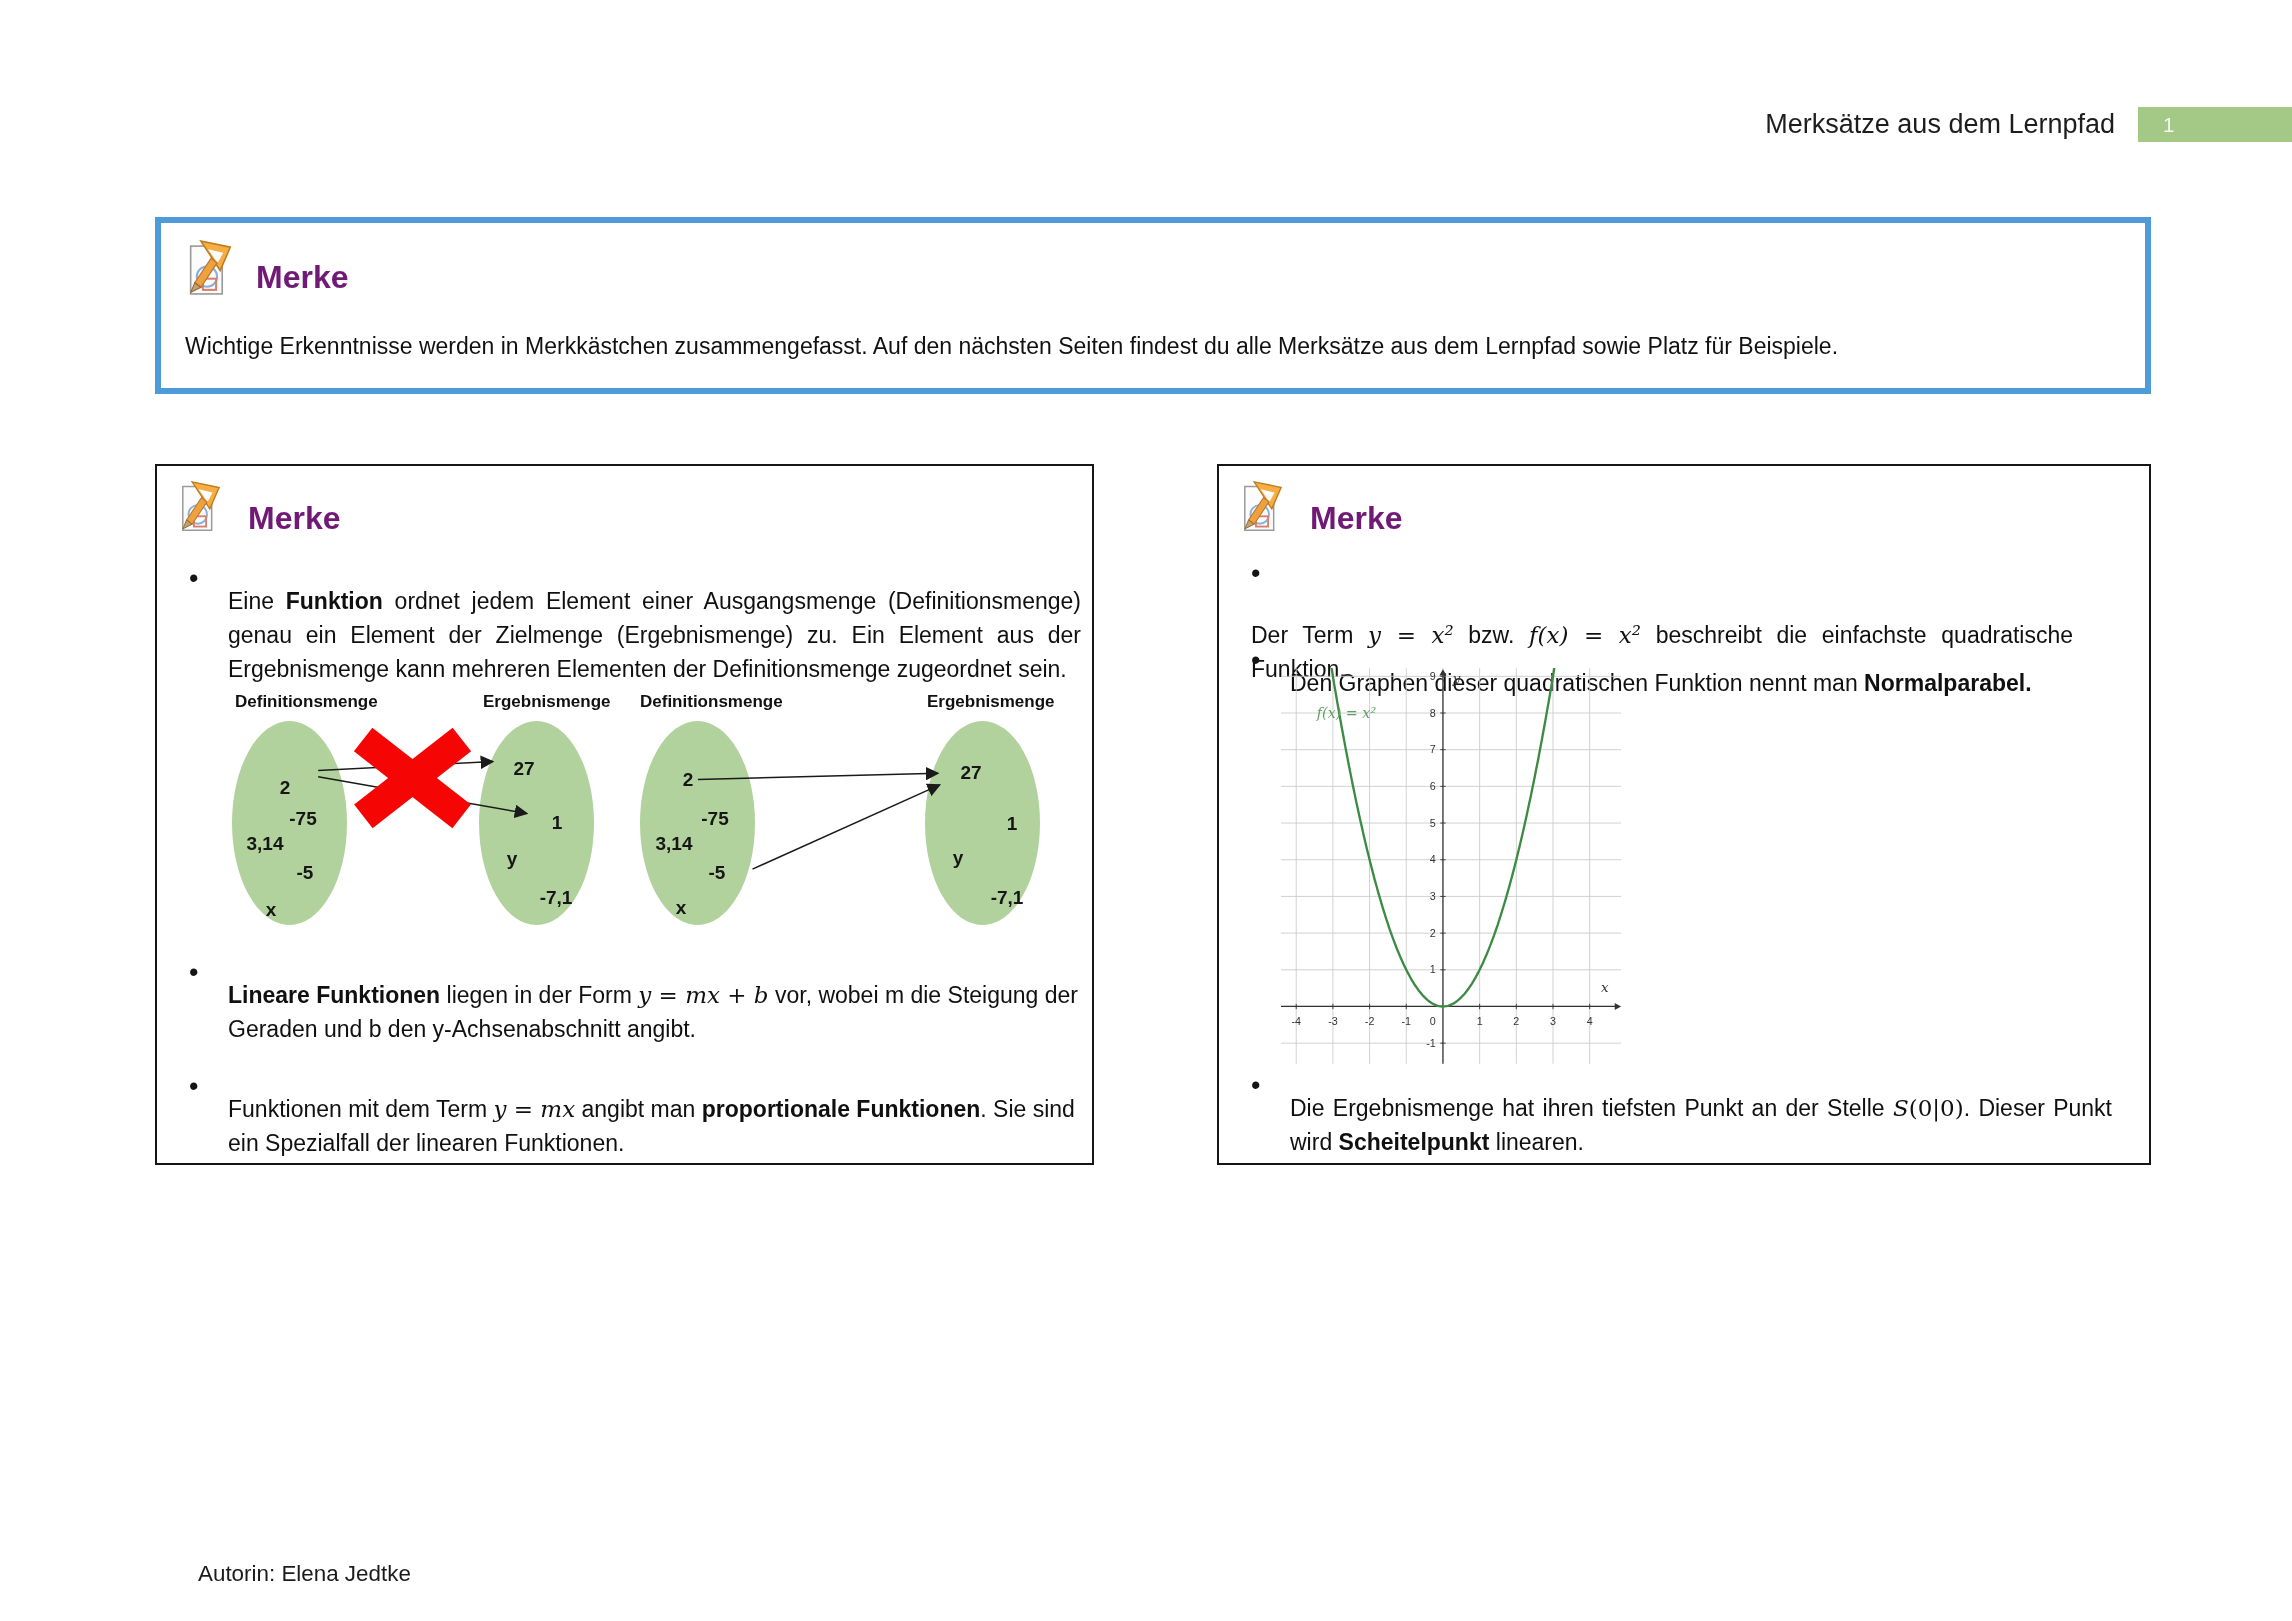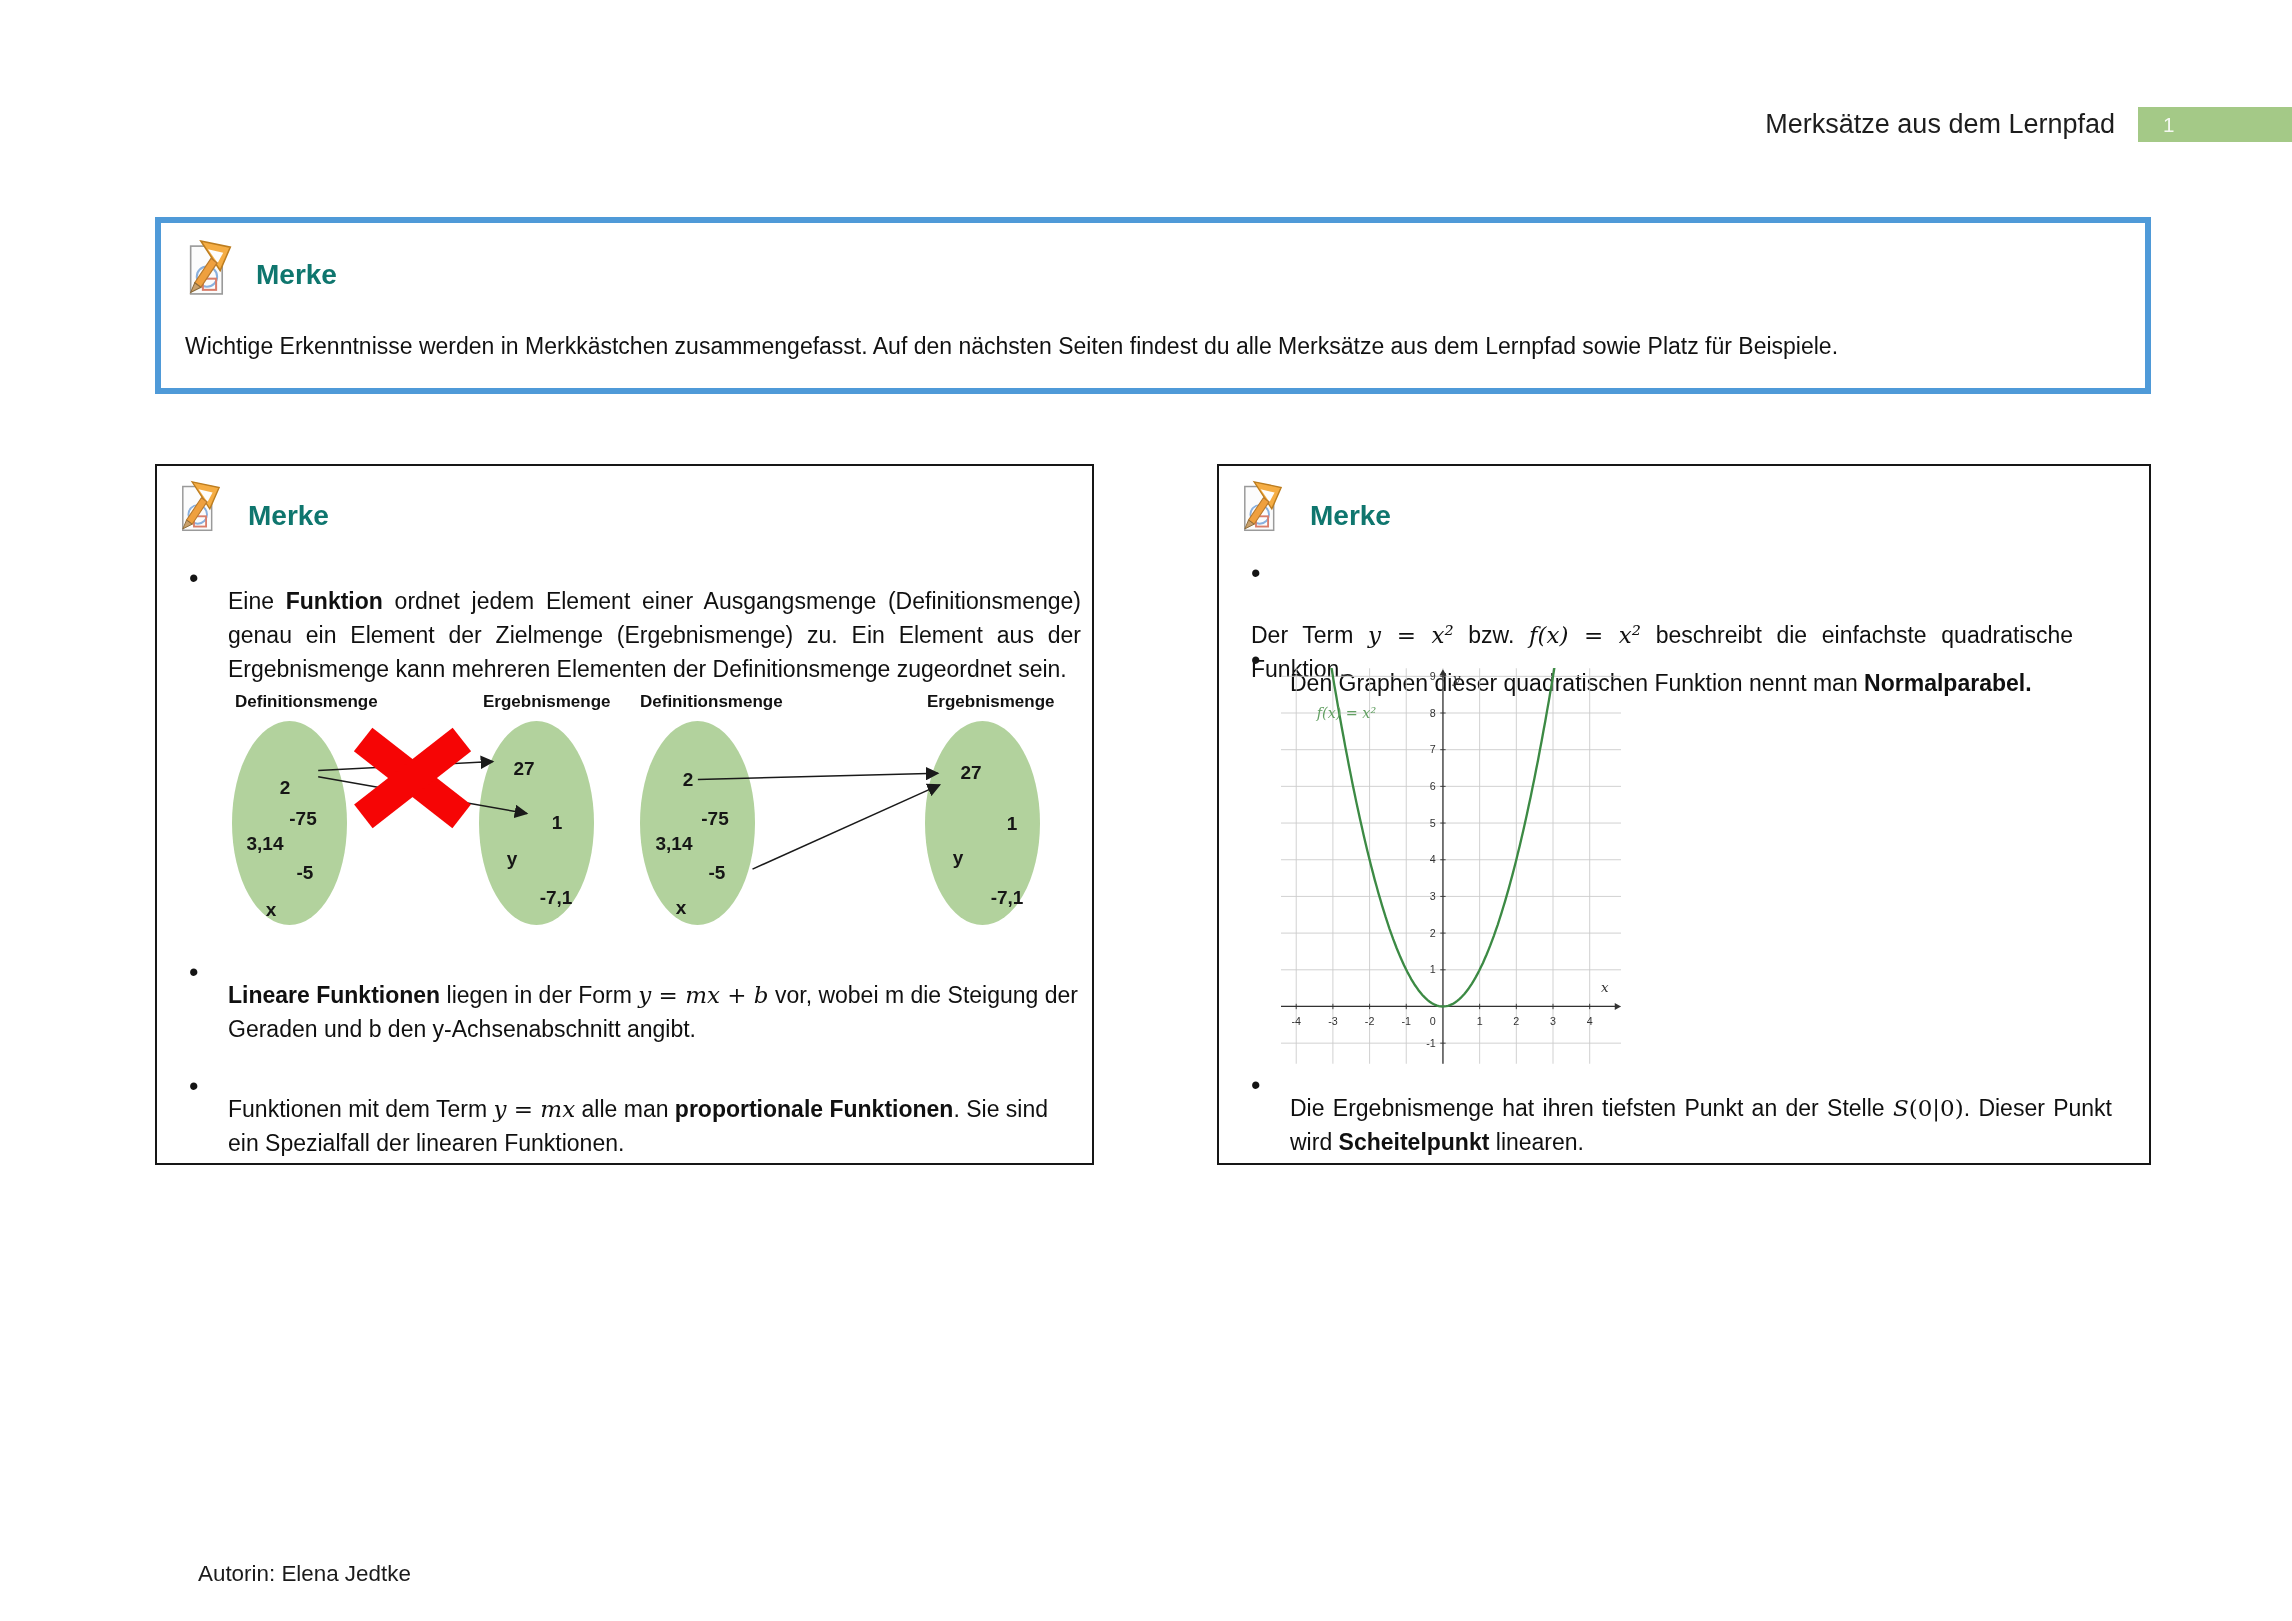--- a/index.html
+++ b/index.html
@@ -10,21 +10,21 @@
   .hdr-title{position:absolute;top:81px;right:178px;font-size:27px;color:#1d1d1d;}
   .hdr-badge{position:absolute;left:2138px;top:79px;width:155px;height:35px;
              background:#a4c987;box-sizing:border-box;}
   .hdr-badge span{display:inline-block;padding-left:25px;line-height:35px;
              font-size:20.6px;color:#f4f8f0;}
 
   
   .intro-box{position:absolute;left:155px;top:189px;width:1996px;height:177px;
              border:6.3px solid #4f9ad8;box-sizing:border-box;background:#fff;}
   .merke-icon{position:absolute;}
-  .merke-label{position:absolute;font-weight:bold;font-size:28px;color:#0f766e;}
+  .merke-label{position:absolute;font-weight:bold;font-size:32px;color:#701a75;}
   .intro-box .merke-icon{left:25px;top:16px;}
   .intro-box .merke-label{left:95px;top:36px;}
   .intro-body{position:absolute;left:24px;top:106px;width:1926px;
               font-size:23px;line-height:34px;color:#111;}
 
   
   .note-box{position:absolute;top:436px;height:701px;border:2.7px solid #161616;
             box-sizing:border-box;background:#fff;}
   #left-box{left:155px;width:939px;}
   #right-box{left:1217px;width:934px;}
@@ -168,21 +168,21 @@
       <div class="bar b"></div>
     </div>
 
     <div id="lb-list">
       <div class="bullet-item">
         <span class="bdot"></span>
         <p class="btext"><b>Lineare Funktionen</b><span> liegen in der Form </span><span class="math">y = mx + b</span><span> vor, wobei m die Steigung der Geraden und b den y-Achsenabschnitt angibt.</span></p>
       </div>
       <div class="bullet-item">
         <span class="bdot"></span>
-        <p class="btext"><span>Funktionen mit dem Term </span><span class="math">y = mx</span><span> alle man </span><b>proportionale Funktionen</b><span>. Sie sind ein Spezialfall der linearen Funktionen.</span></p>
+        <p class="btext"><span>Funktionen mit dem Term </span><span class="math">y = mx</span><span> angibt man </span><b>proportionale Funktionen</b><span>. Sie sind ein Spezialfall der linearen Funktionen.</span></p>
       </div>
     </div>
   </div>
 
   <div class="note-box" id="right-box">
     <span class="merke-icon">
       <svg width="43" height="54" viewBox="0 0 44 58">
         <rect x="3" y="7" width="31" height="47" fill="#fcfcfc" stroke="#9a9a9a" stroke-width="1.6"></rect>
         <circle cx="19" cy="37" r="10" fill="none" stroke="#8ab0dd" stroke-width="2"></circle>
         <rect x="15" y="39" width="13" height="11" fill="none" stroke="#d97e6b" stroke-width="2"></rect>

